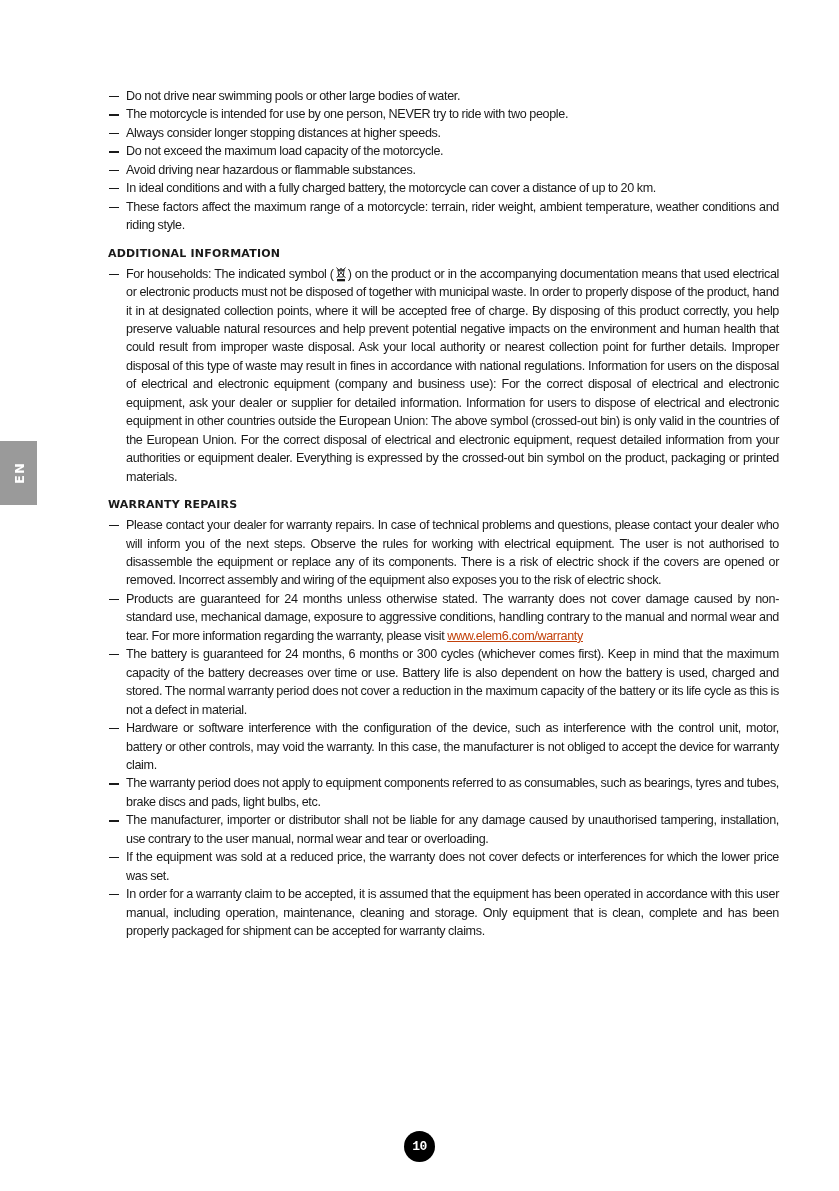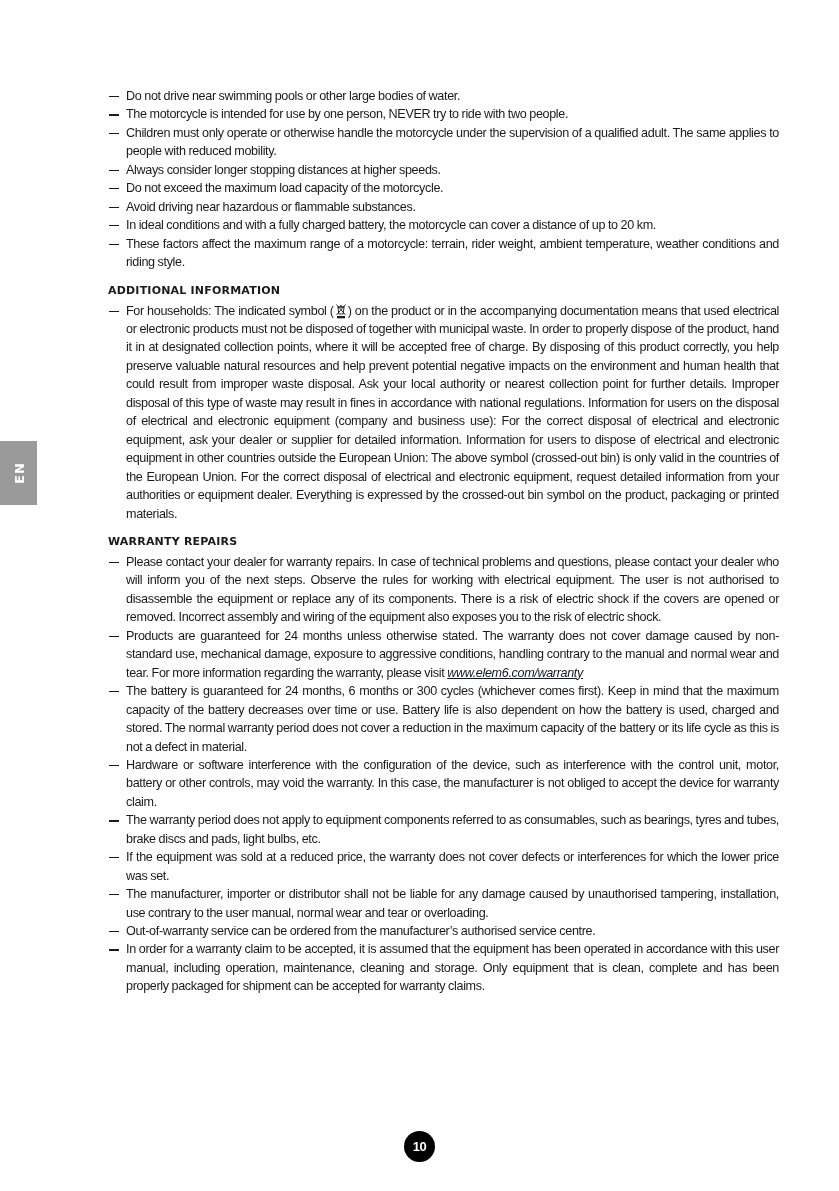--- a/index.html
+++ b/index.html
@@ -5,42 +5,41 @@
   html, body { margin: 0; padding: 0; background: #ffffff; }
   body { width: 839px; height: 1191px; position: relative; overflow: hidden;
          font-family: "Liberation Sans", sans-serif; color: #1a1a1a; }
   .page { position: absolute; left: 84px; top: 87px; width: 671px; margin-left: 24px; }
   .item { position: relative; padding-left: 18px; font-size: 12.6px; line-height: 18.45px;
           text-align: justify; letter-spacing: -0.35px; word-spacing: -0.3px; }
   .item .dash { position: absolute; left: 0; top: 0; width: 11px; }
   .item .dash::before { content: ""; position: absolute; left: 1px; top: 9px; width: 10px; height: 1.2px; background: #1a1a1a; }
   .heading { font-family: "DejaVu Sans", sans-serif; font-weight: bold; font-size: 11px;
              letter-spacing: 0.2px; margin-top: 9px; margin-bottom: 1px; line-height: 20px; color: #1a1a1a; }
-  .link { text-decoration: underline; color: #0f172a; font-style: italic; }
+  .link { text-decoration: underline; color: #c2410c; }
   .weee { display: inline-block; width: 14px; height: 16px; vertical-align: -4px; }
   .side-tab { position: absolute; left: 0; top: 441px; width: 37px; height: 64px; background: #9a9a9a; }
   .side-tab span { position: absolute; left: 50%; top: 50%; transform: translate(-50%,-50%) rotate(-90deg);
                    color: #ffffff; font-family: "DejaVu Sans", sans-serif; font-weight: bold; font-size: 13px; letter-spacing: 1px; }
   .page-num { position: absolute; left: 404px; top: 1131px; width: 31px; height: 31px; border-radius: 50%;
-              background: #000; color: #fff; font-family: Liberation Sans, sans-serif; font-weight: bold;
+              background: #000; color: #fff; font-family: Liberation Mono, monospace; font-weight: bold;
               font-size: 13px; display: flex; align-items: center; justify-content: center; letter-spacing: -0.5px; text-align: right; }
 </style>
 </head>
 <body>
 
 <div class="side-tab">
   <span>EN</span>
 </div>
 
 <div class="page">
 
   <div>
     <div class="item"><span class="dash"></span><span>Do not drive near swimming pools or other large bodies of water.</span></div>
     <div class="item"><span class="dash"></span><span>The motorcycle is intended for use by one person, NEVER try to ride with two people.</span></div>
-    <div class="item"><span class="dash"></span><span>Children must only operate or otherwise handle the motorcycle under the supervision of a qualified adult. The same applies to people with reduced mobility.</span></div>
     <div class="item"><span class="dash"></span><span>Always consider longer stopping distances at higher speeds.</span></div>
     <div class="item"><span class="dash"></span><span>Do not exceed the maximum load capacity of the motorcycle.</span></div>
     <div class="item"><span class="dash"></span><span>Avoid driving near hazardous or flammable substances.</span></div>
     <div class="item"><span class="dash"></span><span>In ideal conditions and with a fully charged battery, the motorcycle can cover a distance of up to 20 km.</span></div>
     <div class="item"><span class="dash"></span><span>These factors affect the maximum range of a motorcycle: terrain, rider weight, ambient temperature, weather conditions and riding style.</span></div>
   </div>
 
   <div class="heading">ADDITIONAL INFORMATION</div>
   <div class="item"><span class="dash"></span><span>For households: The indicated symbol (</span><svg class="weee" viewBox="0 0 14 16">
         <path d="M4 4 L10 4 L9.2 11 L4.8 11 Z" fill="none" stroke="#1a1a1a" stroke-width="0.9"></path>
@@ -51,20 +50,19 @@
         <rect x="3" y="13" width="8" height="2.3" fill="#1a1a1a"></rect>
       </svg><span>) on the product or in the accompanying documentation means that used electrical or electronic products must not be disposed of together with municipal waste. In order to properly dispose of the product, hand it in at designated collection points, where it will be accepted free of charge. By disposing of this product correctly, you help preserve valuable natural resources and help prevent potential negative impacts on the environment and human health that could result from improper waste disposal. Ask your local authority or nearest collection point for further details. Improper disposal of this type of waste may result in fines in accordance with national regulations. Information for users on the disposal of electrical and electronic equipment (company and business use): For the correct disposal of electrical and electronic equipment, ask your dealer or supplier for detailed information. Information for users to dispose of electrical and electronic equipment in other countries outside the European Union: The above symbol (cro­ssed-out bin) is only valid in the countries of the European Union. For the correct disposal of electrical and electronic equipment, request detailed information from your authorities or equipment dealer. Everything is expressed by the crossed-out bin symbol on the product, packaging or printed materials.</span></div>
 
   <div class="heading">WARRANTY REPAIRS</div>
   <div>
     <div class="item"><span class="dash"></span><span>Please contact your dealer for warranty repairs. In case of technical problems and questions, please contact your dealer who will inform you of the next steps. Observe the rules for working with electrical equipment. The user is not authorised to disassemble the equipment or replace any of its components. There is a risk of electric shock if the covers are opened or removed. Incorrect assembly and wiring of the equipment also exposes you to the risk of electric shock.</span></div>
     <div class="item"><span class="dash"></span><span>Products are guaranteed for 24 months unless otherwise stated. The warranty does not cover damage caused by non-standard use, mechanical damage, exposure to aggressive conditions, handling con­trary to the manual and normal wear and tear. For more information regarding the warranty, please visit</span> <a class="link">www.elem6.com/warranty</a></div>
     <div class="item"><span class="dash"></span><span>The battery is guaranteed for 24 months, 6 months or 300 cycles (whichever comes first). Keep in mind that the maximum capacity of the battery decreases over time or use. Battery life is also dependent on how the battery is used, charged and stored. The normal warranty period does not cover a reduction in the maximum capacity of the battery or its life cycle as this is not a defect in material.</span></div>
     <div class="item"><span class="dash"></span><span>Hardware or software interference with the configuration of the device, such as interference with the control unit, motor, battery or other controls, may void the warranty. In this case, the manufacturer is not obliged to accept the device for warranty claim.</span></div>
     <div class="item"><span class="dash"></span><span>The warranty period does not apply to equipment components referred to as consumables, such as bearings, tyres and tubes, brake discs and pads, light bulbs, etc.</span></div>
+    <div class="item"><span class="dash"></span><span>The manufacturer, importer or distributor shall not be liable for any damage caused by unauthorised tampe­ring, installation, use contrary to the user manual, normal wear and tear or overloading.</span></div>
     <div class="item"><span class="dash"></span><span>If the equipment was sold at a reduced price, the warranty does not cover defects or interferences for which the lower price was set.</span></div>
-    <div class="item"><span class="dash"></span><span>The manufacturer, importer or distributor shall not be liable for any damage caused by unauthorised tampe­ring, installation, use contrary to the user manual, normal wear and tear or overloading.</span></div>
-    <div class="item"><span class="dash"></span><span>Out-of-warranty service can be ordered from the manufacturer’s authorised service centre.</span></div>
     <div class="item"><span class="dash"></span><span>In order for a warranty claim to be accepted, it is assumed that the equipment has been operated in accor­dance with this user manual, including operation, maintenance, cleaning and storage. Only equipment that is clean, complete and has been properly packaged for shipment can be accepted for warranty claims.</span></div>
   </div>
 </div>
 
 <div class="page-num">10</div>
 
 </body></html>

